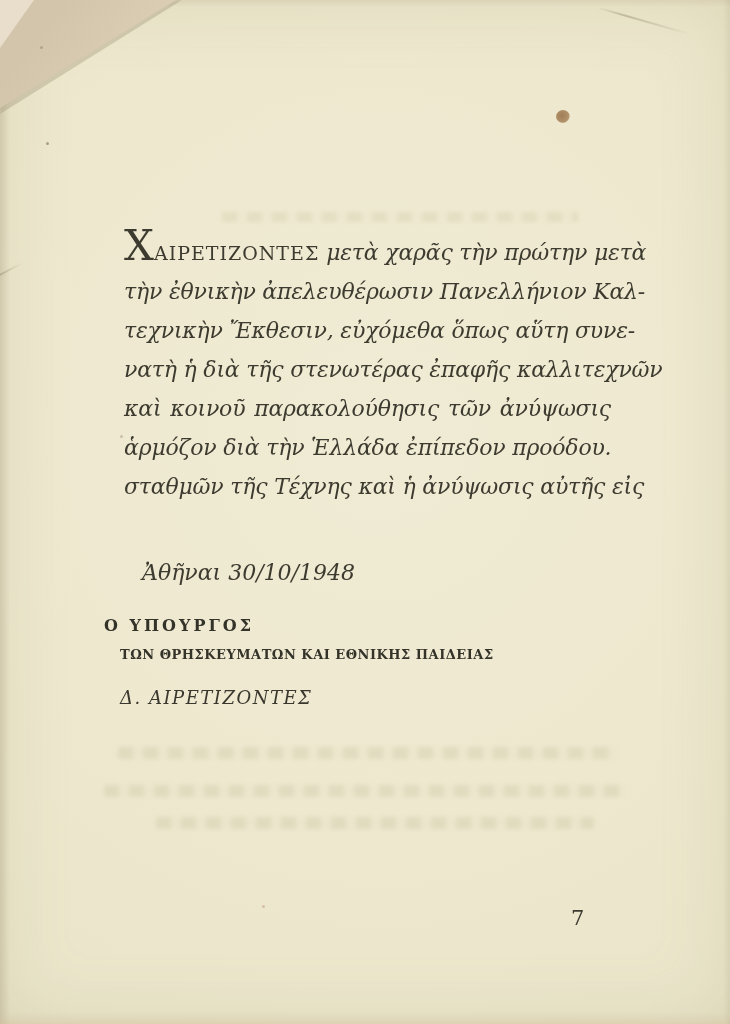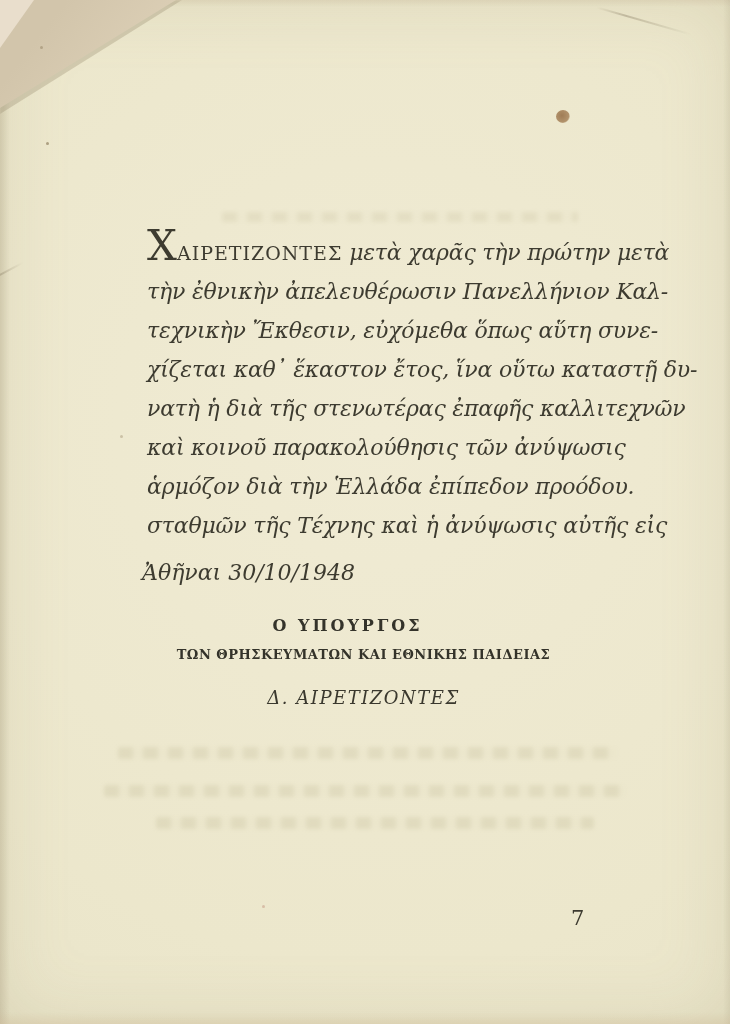--- a/index.html
+++ b/index.html
@@ -56,28 +56,27 @@
   .ghost.g2{left:104px;top:785px;width:522px;}
   .ghost.g3{left:156px;top:817px;width:438px;}
   
   .bodytext{position:absolute;left:124px;top:233px;width:487px;}
   .tline{
     white-space:nowrap;
     height:39px;line-height:39px;
     font-style:italic;font-size:22px;letter-spacing:-0.2px;
     text-align:justify;text-align-last:justify;
     color:#3d3b30;
-    margin-left:23px;
   }
   .tline.last{text-align-last:left;}
   .dropcap{font-style:normal;font-size:42px;line-height:0;letter-spacing:0;}
   .leadcaps{font-style:normal;font-size:19px;letter-spacing:1px;}
   .dateline{position:absolute;left:142px;top:560px;font-style:italic;font-size:22px;color:#3d3b30;text-align:center;}
   
-  .sig{position:absolute;left:124px;width:487px;text-align:center;}
+  .sig{position:absolute;left:124px;width:487px;text-align:left;}
   .sig.t1{top:616px;font-size:16px;font-weight:bold;letter-spacing:3px;transform:translateX(-20px);color:#34332a;}
   .sig.t2{top:647px;font-size:13px;font-weight:bold;letter-spacing:0.5px;transform:translateX(-4px);color:#34332a;}
   .sig.nm{top:687px;font-size:18px;font-style:italic;letter-spacing:1.5px;transform:translateX(-4px);color:#3a382e;}
   .pagenum{position:absolute;left:571px;top:906px;font-size:21px;color:#3d3b30;}
 </style>
 </head>
 <body>
 
 <div id="page">
 
@@ -98,21 +97,20 @@
 
   <div class="ghost g0"></div>
   <div class="ghost g1"></div>
   <div class="ghost g2"></div>
   <div class="ghost g3"></div>
 
   <div class="bodytext">
     <div class="tline"><span class="dropcap">Χ</span><span class="leadcaps">ΑΙΡΕΤΙΖΟΝΤΕΣ</span> <span>μετὰ χαρᾶς τὴν πρώτην μετὰ</span></div>
     <div class="tline">τὴν ἐθνικὴν ἀπελευθέρωσιν Πανελλήνιον Καλ-</div>
     <div class="tline">τεχνικὴν Ἔκθεσιν, εὐχόμεθα ὅπως αὕτη συνε-</div>
-    <div class="tline">χίζεται καθ᾽ ἕκαστον ἔτος, ἵνα οὕτω καταστῇ δυ-</div>
     <div class="tline">νατὴ ἡ διὰ τῆς στενωτέρας ἐπαφῆς καλλιτεχνῶν</div>
     <div class="tline">καὶ κοινοῦ παρακολούθησις τῶν ἀνύψωσις</div>
     <div class="tline last">ἁρμόζον διὰ τὴν Ἑλλάδα ἐπίπεδον προόδου.</div>
     <div class="tline">σταθμῶν τῆς Τέχνης καὶ ἡ ἀνύψωσις αὐτῆς εἰς</div>
   </div>
 
   <div class="dateline">Ἀθῆναι 30/10/1948</div>
 
   <div class="sig t1">Ο ΥΠΟΥΡΓΟΣ</div>
   <div class="sig t2">ΤΩΝ ΘΡΗΣΚΕΥΜΑΤΩΝ ΚΑΙ ΕΘΝΙΚΗΣ ΠΑΙΔΕΙΑΣ</div>

